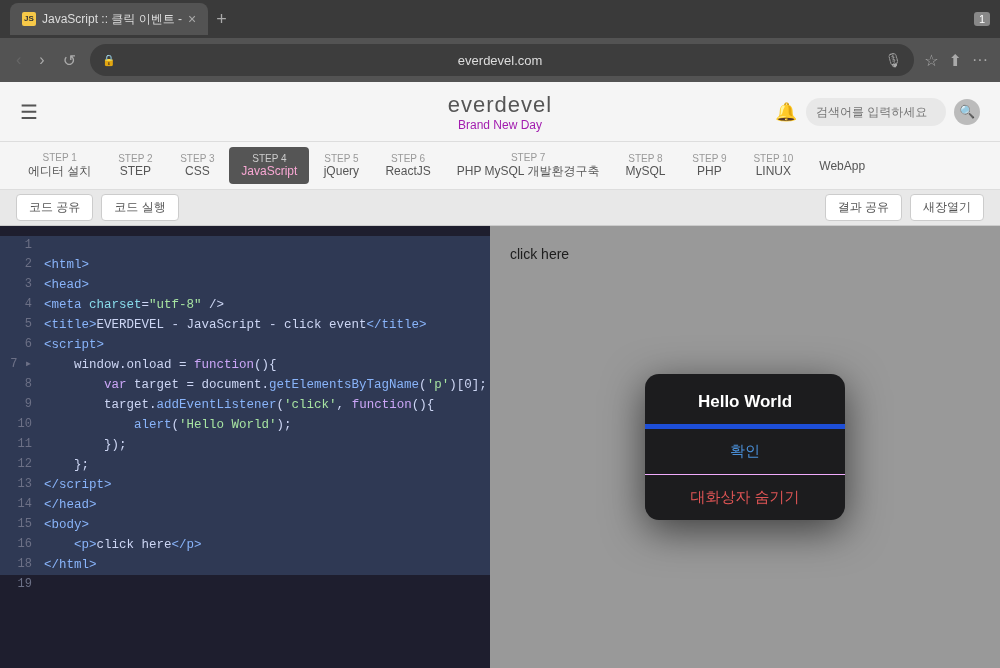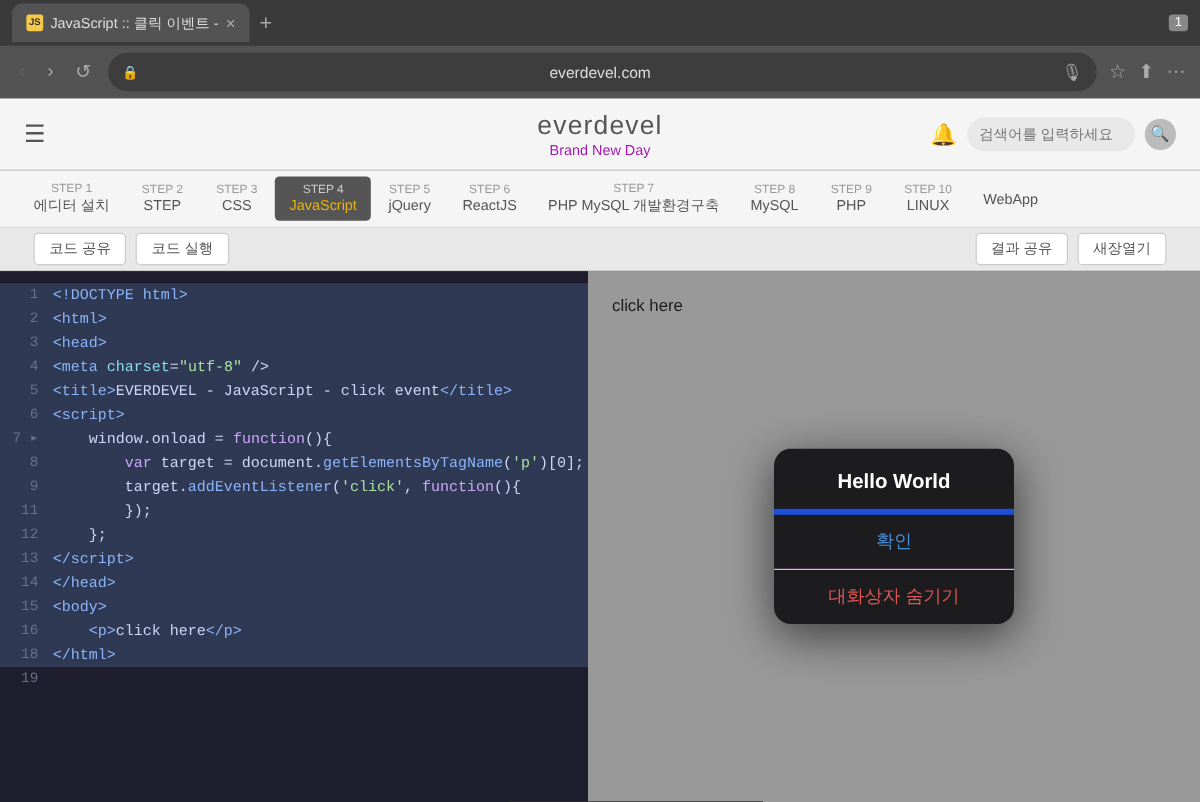--- a/index.html
+++ b/index.html
@@ -147,30 +147,30 @@
       align-items: center;
       padding: 6px 12px;
       cursor: pointer;
       border-radius: 4px;
       min-width: 60px;
     }
     .step-item.active { background: #555; color: #fff; border-radius: 4px; }
     .step-num { font-size: 10px; color: #999; }
     .step-item.active .step-num { color: #ccc; }
     .step-label { font-size: 12px; color: #555; font-weight: 500; }
-    .step-item.active .step-label { color: #eab308; }
+    .step-item.active .step-label { color: #f9a8d4; }
 
     
     .toolbar {
       background: #e8e8e8;
       border-bottom: 1px solid #ccc;
       height: 36px;
       display: flex;
       align-items: center;
-      padding: 0 28px;
+      padding: 0 16px;
       gap: 8px;
     }
     .tool-btn {
       background: #fff;
       border: 1px solid #ccc;
       border-radius: 4px;
       padding: 4px 12px;
       font-size: 12px;
       color: #555;
       cursor: pointer;
@@ -376,21 +376,20 @@
     <button class="tool-btn">결과 공유</button>
     <button class="tool-btn">새장열기</button>
   </div>
 </div>
 
 <div class="main-content">
 
   <div class="code-editor">
     <div class="code-line selected">
       <span class="line-num">1</span>
-      <span class="line-content"><span class="tag">&lt;!DOCTYPE html&gt;</span></span>
     </div>
     <div class="code-line selected">
       <span class="line-num">2</span>
       <span class="line-content"><span class="tag">&lt;html&gt;</span></span>
     </div>
     <div class="code-line selected">
       <span class="line-num">3</span>
       <span class="line-content"><span class="tag">&lt;head&gt;</span></span>
     </div>
     <div class="code-line selected">
@@ -409,20 +408,24 @@
       <span class="line-num">7 ▸</span>
       <span class="line-content">    <span class="plain">window.onload</span> = <span class="kw">function</span>(){</span>
     </div>
     <div class="code-line selected">
       <span class="line-num">8</span>
       <span class="line-content">        <span class="kw">var</span> target = <span class="plain">document</span>.<span class="fn">getElementsByTagName</span>(<span class="str">'p'</span>)[<span class="plain">0</span>];</span>
     </div>
     <div class="code-line selected">
       <span class="line-num">9</span>
       <span class="line-content">        <span class="plain">target</span>.<span class="fn">addEventListener</span>(<span class="str">'click'</span>, <span class="kw">function</span>(){</span>
+    </div>
+    <div class="code-line selected">
+      <span class="line-num">10</span>
+      <span class="line-content">            <span class="fn">alert</span>(<span class="str">'Hello World'</span>);</span>
     </div>
     <div class="code-line selected">
       <span class="line-num">11</span>
       <span class="line-content">        });</span>
     </div>
     <div class="code-line selected">
       <span class="line-num">12</span>
       <span class="line-content">    };</span>
     </div>
     <div class="code-line selected">

